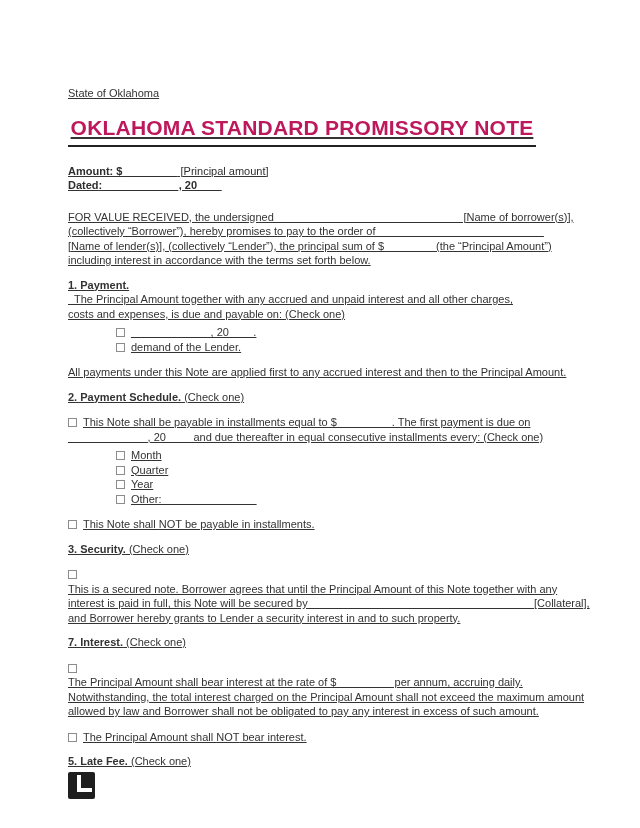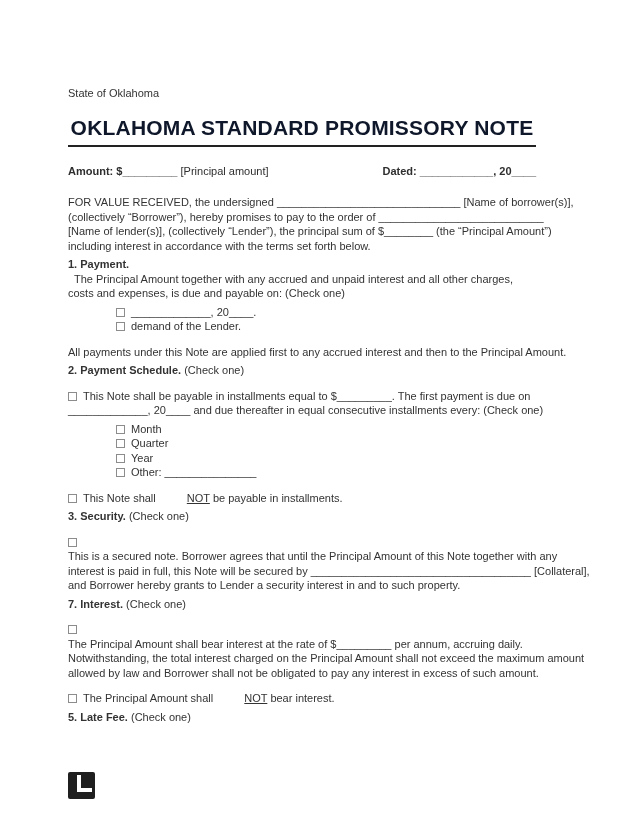--- a/index.html
+++ b/index.html
@@ -10,44 +10,46 @@
     font-family: "Liberation Sans", sans-serif;
     font-size: 11px;
     line-height: 14.5px;
     color: #333333;
     overflow: hidden;
   }
   .page {
     position: relative;
     width: 604px; height: 828px;
     padding: 86px 68px 17px 68px;
+    text-decoration: underline;
   }
   p, h1, div.block { margin: 0; padding: 0; }
   .t  { white-space: pre; }
   .b  { font-weight: bold; }
-  .u  { text-decoration: underline; margin-left: 28px; }
+  .u  { text-decoration: underline; }
   .title {
     margin-top: 15px;
     font-size: 21px;
     line-height: 24px;
     font-weight: bold;
     letter-spacing: 0.2px;
     text-align: center;
-    color: #0f172a;
+    color: #be185d;
     border-bottom: 2px solid #222222;
     padding-bottom: 5px;
   }
   .amount-row {
     margin-top: 17px;
     display: flex;
     justify-content: space-between;
     color: #2e2e2e;
+    flex-direction: column;
   }
   .mt17 { margin-top: 17px; }
-  .sec  { margin-top: 4px; }
+  .sec  { margin-top: 10px; }
   .opt  { margin-top: 11px; }
   .note { margin-top: 11px; }
   .indent-list { margin-top: 4px; margin-left: 48px; }
   .row { }
   .cb {
     display: inline-block;
     width: 9px; height: 9px;
     border: 1px solid #8c8c8c;
     background: #ffffff;
     margin-right: 6px;

